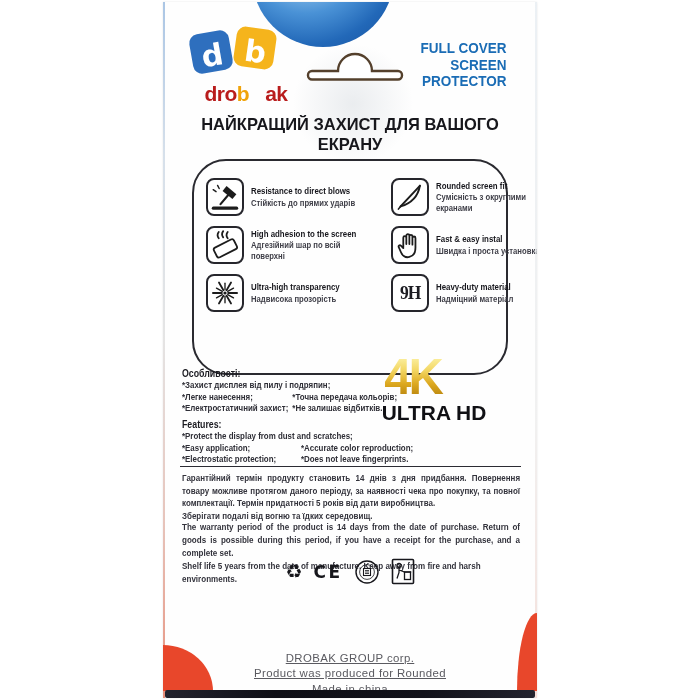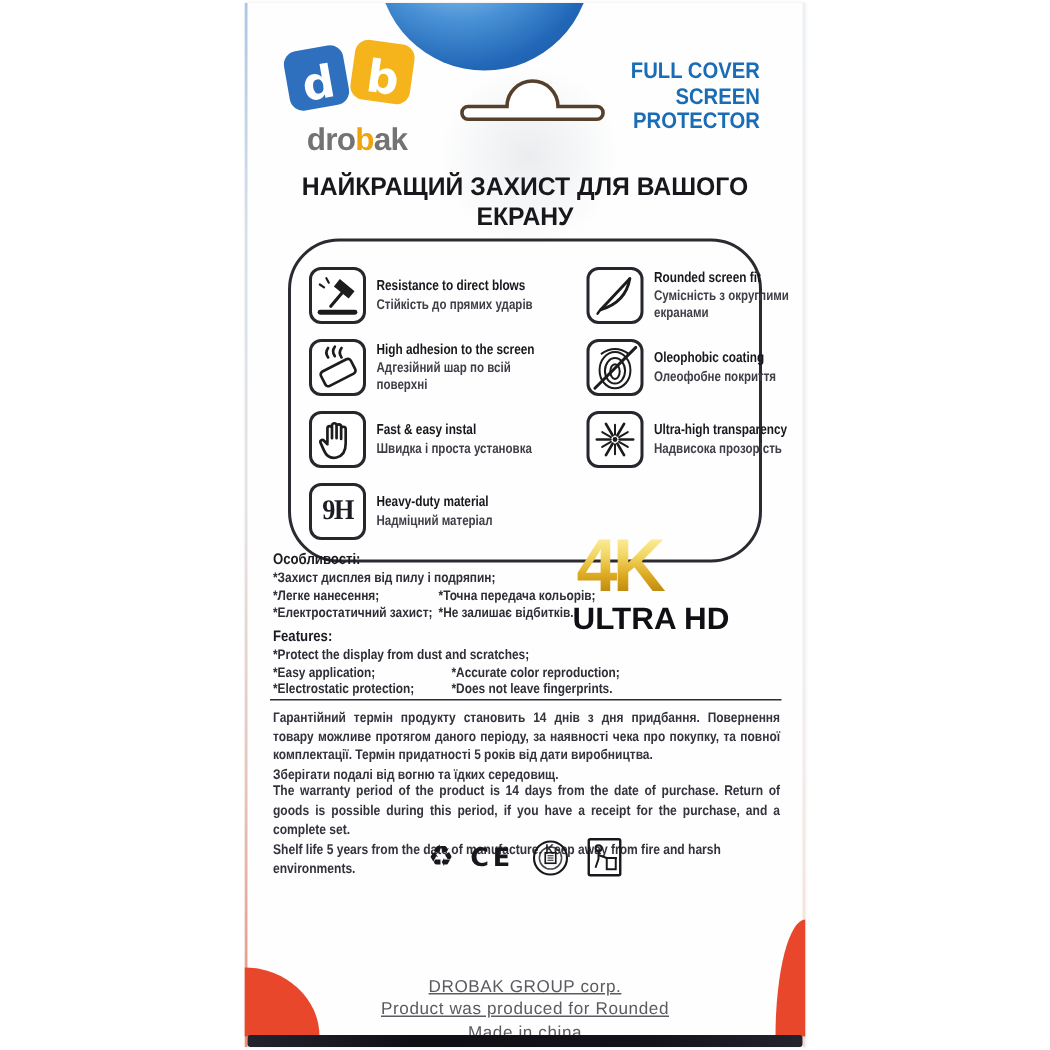--- a/index.html
+++ b/index.html
@@ -20,21 +20,21 @@
 
   
   .sphere{position:absolute;left:89px;top:-97px;width:142px;height:142px;border-radius:50%;
         background:radial-gradient(circle at 38% 32%,#e8f3fb 0%,#9ecbef 22%,#4a92d6 48%,#2268b8 72%,#174f9b 100%);}
   .swoosh{position:absolute;left:130px;top:42px;width:120px;height:120px;border-radius:50%;
         background:radial-gradient(closest-side,rgba(188,196,204,.30),rgba(188,196,204,0));}
   .hang-hole{position:absolute;left:142px;top:50px;}
 
   .logo-wrap{position:absolute;left:20px;top:22px;width:110px;}
   .wordmark{margin-top:2px;text-align:center;font-size:21px;font-weight:bold;letter-spacing:-.5px;}
-  .wm-blue{color:#737373;} .wm-gold{color:#f0a30a;}
+  .wm-blue{color:#b91c1c;margin-left:16px;} .wm-gold{color:#f0a30a;}
 
   .fullcover{position:absolute;right:30px;top:38px;text-align:right;color:#1a6cb5;font-weight:bold;
         font-size:15px;line-height:16.5px;transform:scaleX(.9);transform-origin:100% 0;letter-spacing:0;}
 
   .headline{position:absolute;left:0;top:113px;width:100%;text-align:center;font-size:17px;font-weight:bold;
         color:#17171c;transform:scaleX(.97);}
 
   
   .frame{position:absolute;left:29px;top:141px;width:316px;height:216px;border:2px solid #2a2a30;border-radius:34px;
         box-sizing:border-box;display:grid;grid-template-columns:1fr 1fr;grid-template-rows:repeat(4,1fr);
@@ -150,35 +150,20 @@
             <rect x="7" y="17" width="25" height="12" rx="2.5" transform="rotate(-27 19 23)"></rect>
             <path d="M12 4.5 q-2.6 3.5 0 7 M17 3.5 q-2.6 3.5 0 7 M22 4.5 q-2.6 3.5 0 7"></path>
           </svg>
         </div>
         <div class="ftext">
           <div class="fen">High adhesion to the screen</div>
           <div class="fuk">Адгезійний шар по всій поверхні</div>
         </div>
       </div>
 
-      <div class="cell">
-        <div class="ficon">
-          <svg width="38" height="38" viewBox="0 0 38 38" fill="none" stroke="#1c1c1c">
-            <ellipse cx="19" cy="22" rx="3.5" ry="5.5" stroke-width="1.5"></ellipse>
-            <ellipse cx="19" cy="21.5" rx="7.5" ry="9.5" stroke-width="1.5"></ellipse>
-            <ellipse cx="19" cy="21" rx="11.5" ry="13.5" stroke-width="1.5"></ellipse>
-            <path d="M8.5 9 Q19 1.5 29.5 9" stroke-width="1.5"></path>
-            <line x1="4" y1="34.5" x2="34.5" y2="4" stroke-width="2.2" stroke-linecap="round"></line>
-          </svg>
-        </div>
-        <div class="ftext">
-          <div class="fen">Oleophobic coating</div>
-          <div class="fuk">Олеофобне покриття</div>
-        </div>
-      </div>
 
       <div class="cell">
         <div class="ficon">
           <svg width="38" height="38" viewBox="0 0 38 38" fill="none" stroke="#1c1c1c" stroke-width="2" stroke-linejoin="round" stroke-linecap="round">
             <path d="M11.5 21.5 V10.8 a1.7 1.7 0 0 1 3.4 0 V18
                      M14.9 18 V8.6 a1.7 1.7 0 0 1 3.4 0 V18
                      M18.3 18 V9.4 a1.7 1.7 0 0 1 3.4 0 V18.6
                      M21.7 18.6 V11.2 a1.7 1.7 0 0 1 3.4 0 V22
                      c0 5.5 -2.2 9.3 -6.8 10.4 c-4.2 1 -7.6 -1.2 -9.4 -5.3 l-2.5 -5.6 c-.7 -1.6 1.1 -2.9 2.4 -1.7 l2.7 2.7"></path>
           </svg>

